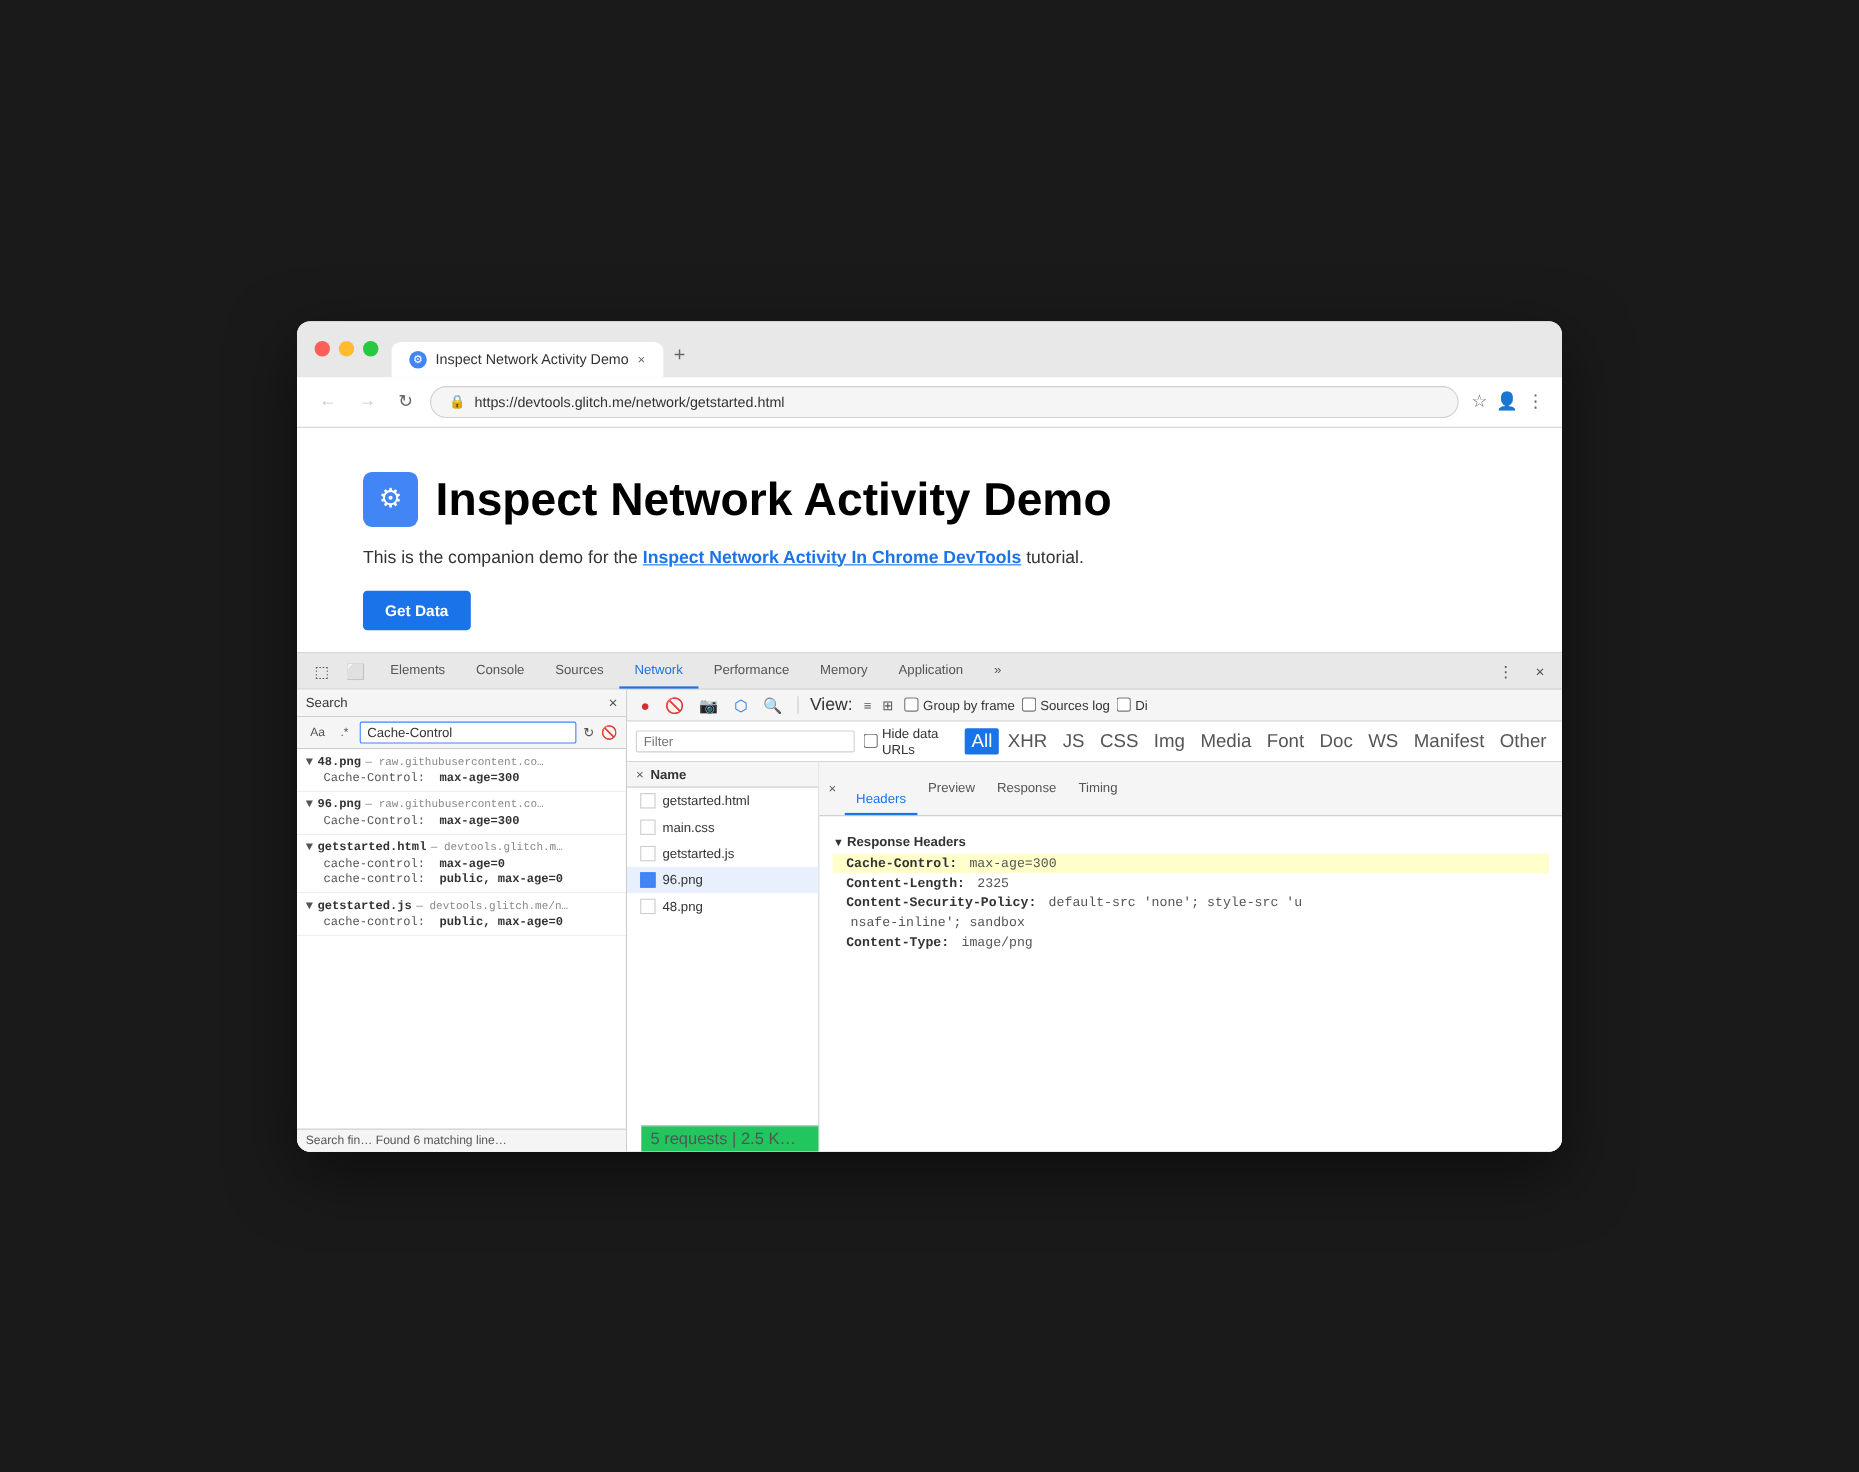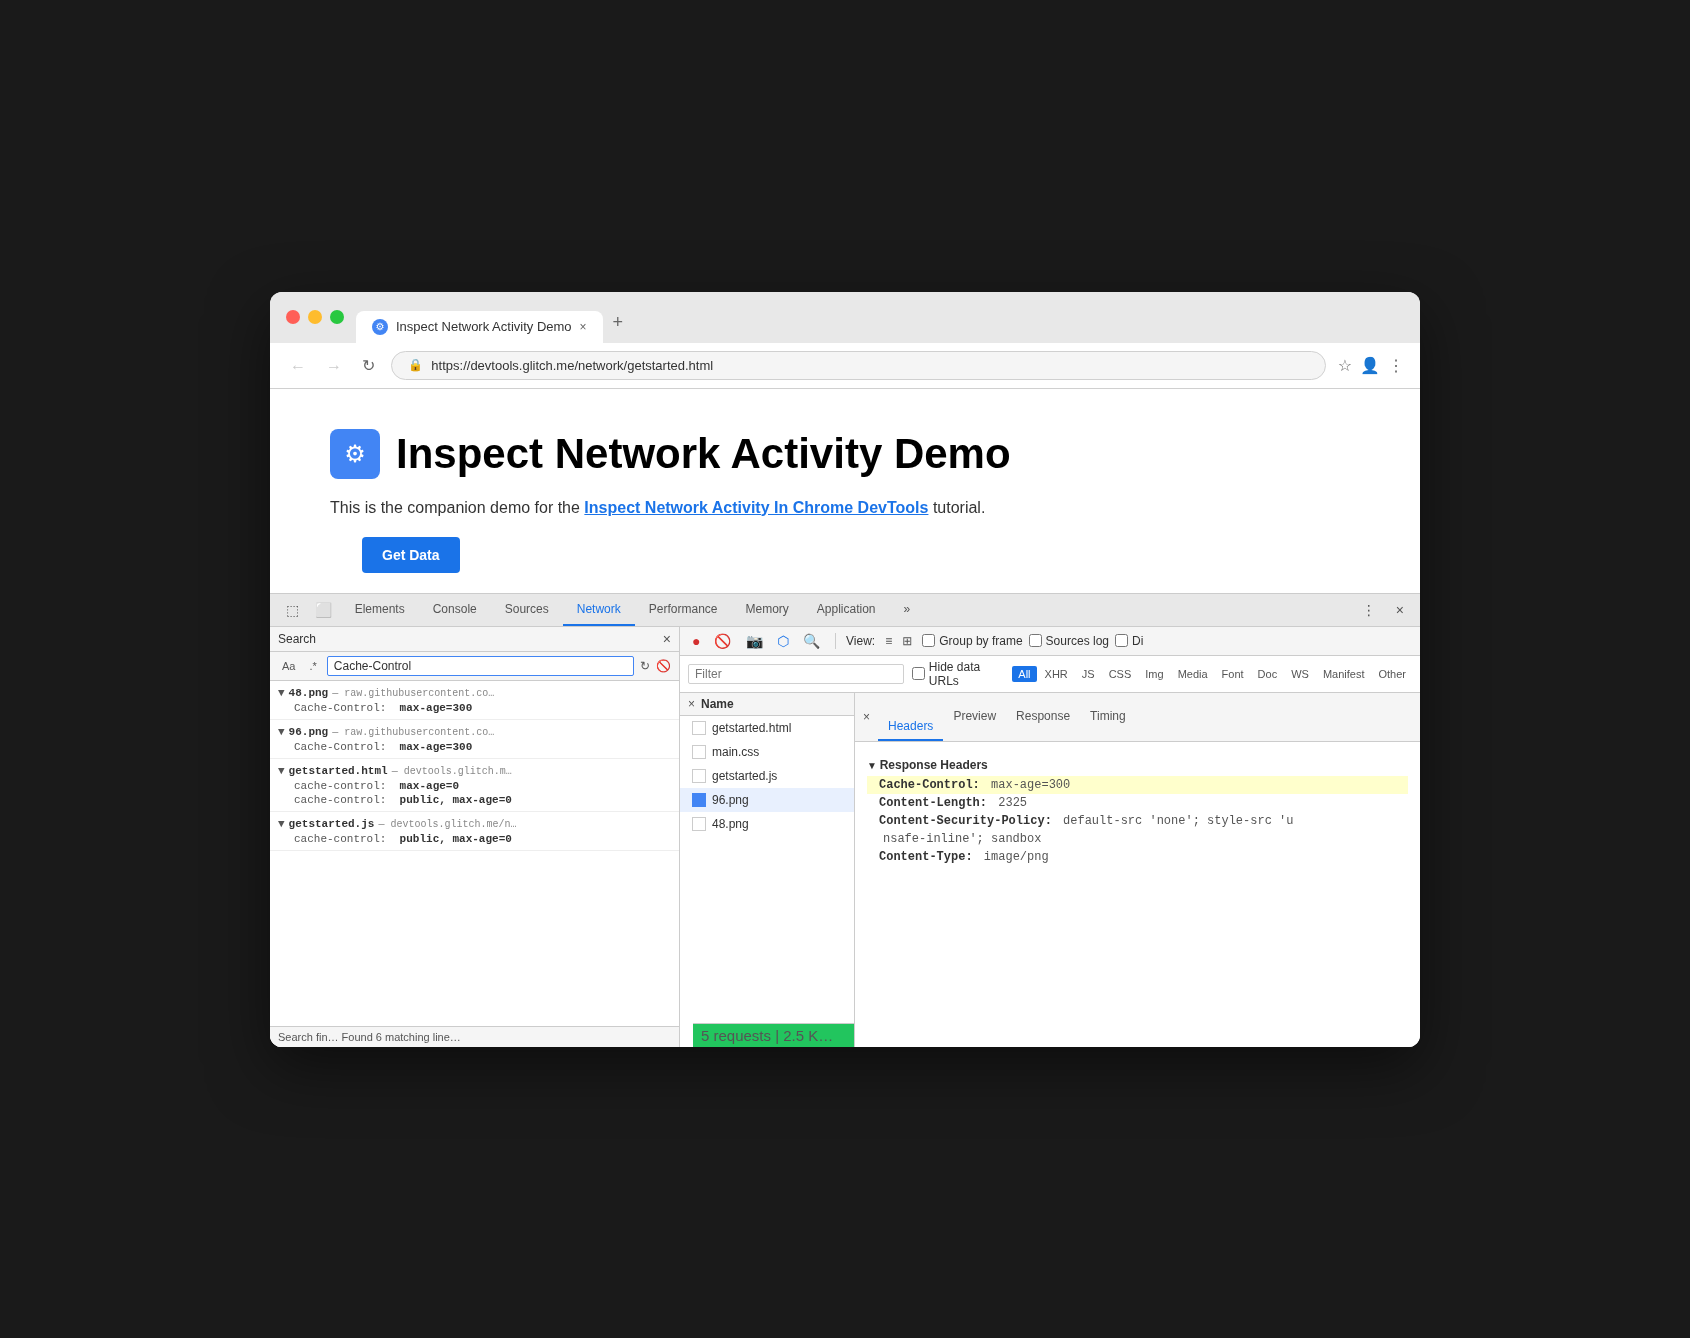--- a/index.html
+++ b/index.html
@@ -149,21 +149,20 @@
     }
     .get-data-btn {
       background: #1a73e8;
       color: white;
       border: none;
       padding: 10px 20px;
       font-size: 14px;
       font-weight: 600;
       border-radius: 4px;
       cursor: pointer;
-      margin-left: 32px;
     }
     
     .devtools {
       background: #f0f0f0;
       border-top: 1px solid #ccc;
     }
     .devtools-tabs {
       display: flex;
       align-items: center;
       background: #e8e8e8;
@@ -311,21 +310,21 @@
       cursor: pointer;
       font-size: 14px;
       padding: 2px 4px;
     }
     .nt-btn.record { color: #d32f2f; }
     .nt-btn.stop { color: #555; }
     .nt-btn.camera { color: #555; }
     .nt-btn.filter-active { color: #1a73e8; }
     .nt-btn.search { color: #555; }
     .nt-separator { width: 1px; background: #ccc; height: 16px; margin: 0 4px; }
-    .nt-label { font-size: 12px; color: #333; }
+    .nt-label { font-size: 16px; color: #333; }
     .nt-view-btns { display: flex; gap: 2px; }
     .nt-view-btn {
       background: none;
       border: none;
       font-size: 12px;
       cursor: pointer;
       padding: 2px 4px;
       color: #555;
     }
     .nt-checkbox-group {
@@ -350,21 +349,21 @@
       border-radius: 2px;
       padding: 2px 6px;
       font-size: 12px;
     }
     .filter-type-btns {
       display: flex;
       gap: 2px;
     }
     .ftb {
       padding: 2px 6px;
-      font-size: 11px;
+      font-size: 17px;
       border: none;
       background: none;
       cursor: pointer;
       color: #555;
       border-radius: 2px;
     }
     .ftb.active {
       background: #1a73e8;
       color: white;
     }

